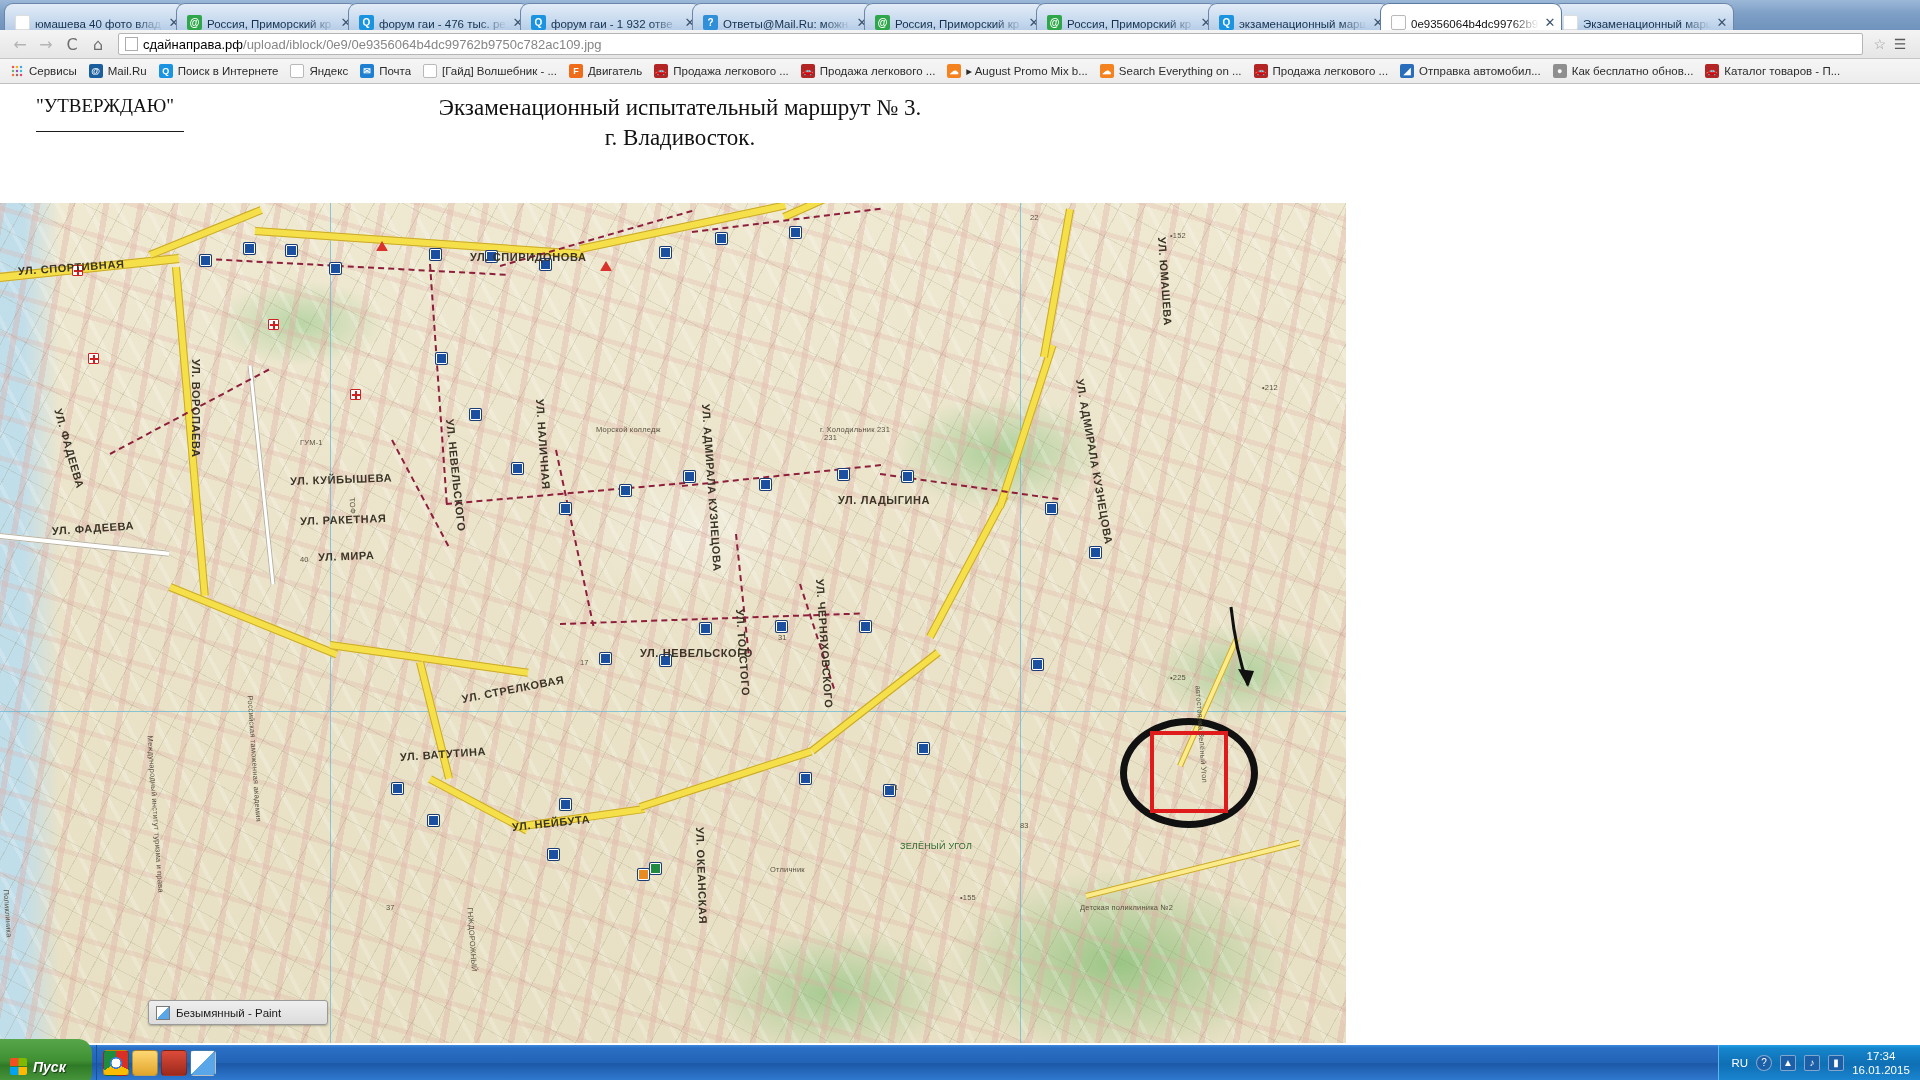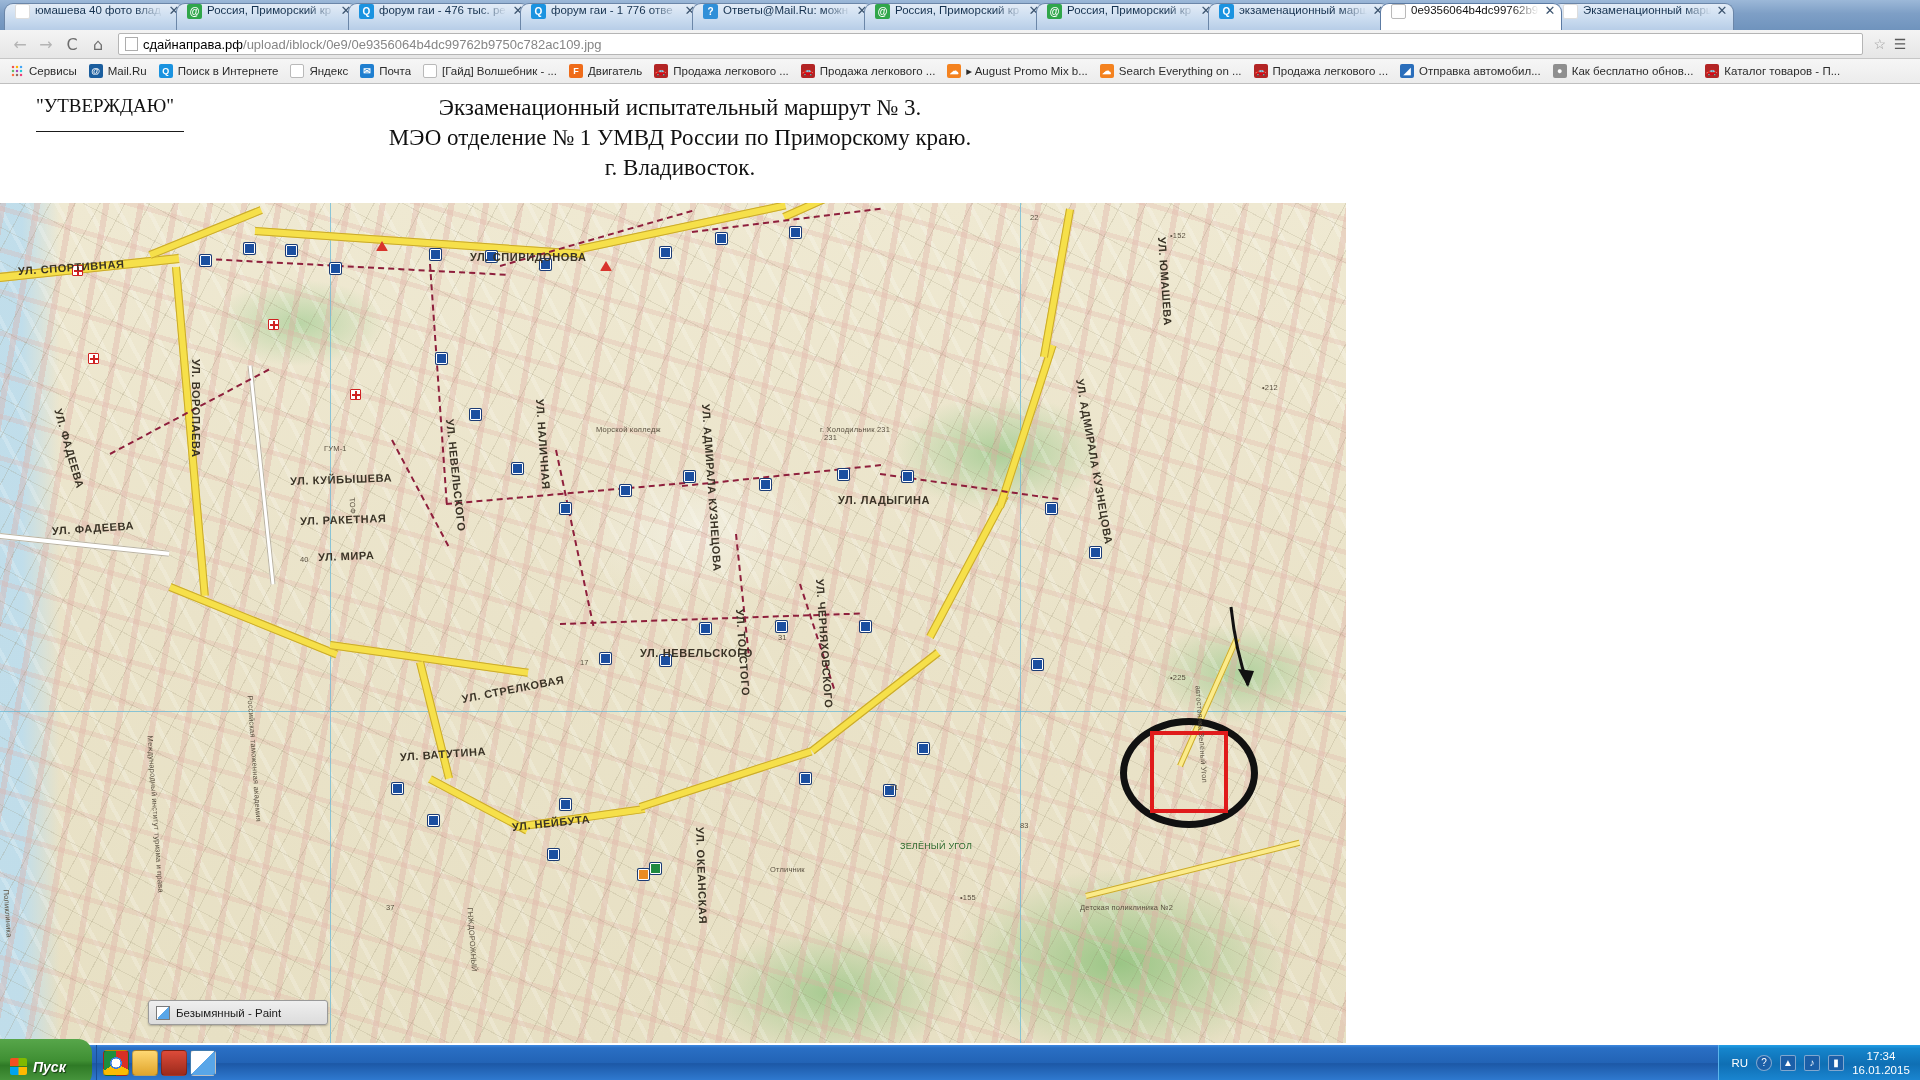--- a/index.html
+++ b/index.html
@@ -22,21 +22,21 @@
     padding-left: 4px;
     position: relative;
   }
   .tab {
     height: 27px;
     min-width: 60px;
     max-width: 182px;
     flex: 0 1 182px;
     margin-right: -10px;
     display: flex;
-    align-items: flex-start;
+    align-items: flex-end;
     padding: 0 4px 0 10px;
     border-radius: 9px 9px 0 0;
     background: linear-gradient(to bottom, #e3ecf7 0%, #c9dbef 60%, #b7cde7 100%);
     border: 1px solid #6b86a8;
     border-bottom: none;
     font-size: 11.5px;
     color: #14314f;
     position: relative;
     overflow: hidden;
     white-space: nowrap;
@@ -468,21 +468,21 @@
         <span class="tab-title">Россия, Приморский кр</span>
         <span class="tab-close">✕</span>
       </div>
       <div class="tab">
         <span class="favicon fav-search">Q</span>
         <span class="tab-title">форум гаи - 476 тыс. ре</span>
         <span class="tab-close">✕</span>
       </div>
       <div class="tab">
         <span class="favicon fav-search">Q</span>
-        <span class="tab-title">форум гаи - 1 776 отве</span>
+        <span class="tab-title">форум гаи - 1 932 отве</span>
         <span class="tab-close">✕</span>
       </div>
       <div class="tab">
         <span class="favicon fav-mail">?</span>
         <span class="tab-title">Ответы@Mail.Ru: можн</span>
         <span class="tab-close">✕</span>
       </div>
       <div class="tab">
         <span class="favicon fav-green">@</span>
         <span class="tab-title">Россия, Приморский кр</span>
@@ -594,21 +594,20 @@
   <div id="page">
     <div id="doc">
 
       <div id="doc-header">
         <div id="approve-block">
           <div>"УТВЕРЖДАЮ"</div>
           <div id="approve-rule"></div>
         </div>
         <div id="doc-title">
           <div>Экзаменационный испытательный маршрут № 3.</div>
-          <div>МЭО отделение № 1 УМВД России по Приморскому краю.</div>
           <div>г. Владивосток.</div>
         </div>
       </div>
 
       <div id="map-wrap">
         <div id="map"></div>
         <div id="map-blocks"></div>
         <div id="map-lines"></div>
 
         <div class="grid-v" style="left:330px"></div>
@@ -723,21 +722,21 @@
           <div class="maplabel green" style="left: 900px; top: 638px; transform: rotate(0deg);">ЗЕЛЁНЫЙ УГОЛ</div>
           <div class="maplabel tiny" style="left: 1198px; top: 478px; transform: rotate(86deg);">автостоянка Зелёный Угол</div>
           <div class="maplabel tiny" style="left: 596px; top: 222px; transform: rotate(0deg);">Морской колледж</div>
           <div class="maplabel tiny" style="left: 352px; top: 290px; transform: rotate(86deg);">ТОФ</div>
           <div class="maplabel tiny" style="left: 250px; top: 488px; transform: rotate(86deg);">Российская таможенная академия</div>
           <div class="maplabel tiny" style="left: 150px; top: 528px; transform: rotate(86deg);">Международный институт туризма и права</div>
           <div class="maplabel tiny" style="left: 6px; top: 682px; transform: rotate(86deg);">Поликлиника</div>
           <div class="maplabel tiny" style="left: 1080px; top: 700px; transform: rotate(0deg);">Детская поликлиника №2</div>
           <div class="maplabel tiny" style="left: 770px; top: 662px; transform: rotate(0deg);">Отличник</div>
           <div class="maplabel tiny" style="left: 820px; top: 222px; transform: rotate(0deg);">г. Холодильник 231</div>
-          <div class="maplabel tiny" style="left: 300px; top: 241px; transform: rotate(0deg); margin-left: 24px;">ГУМ-1</div>
+          <div class="maplabel tiny" style="left: 300px; top: 235px; transform: rotate(0deg);">ГУМ-1</div>
           <div class="maplabel tiny" style="left: 470px; top: 700px; transform: rotate(86deg);">ГНЖДОРОЖНЫЙ</div>
           <div class="maplabel tiny" style="left: 1170px; top: 28px;">•152</div>
           <div class="maplabel tiny" style="left: 1262px; top: 180px;">•212</div>
           <div class="maplabel tiny" style="left: 1170px; top: 470px;">•225</div>
           <div class="maplabel tiny" style="left: 960px; top: 690px;">•155</div>
           <div class="maplabel tiny" style="left: 824px; top: 230px;">231</div>
           <div class="maplabel tiny" style="left: 300px; top: 352px;">40</div>
           <div class="maplabel tiny" style="left: 778px; top: 430px;">31</div>
           <div class="maplabel tiny" style="left: 580px; top: 455px;">17</div>
           <div class="maplabel tiny" style="left: 1020px; top: 618px;">83</div>

